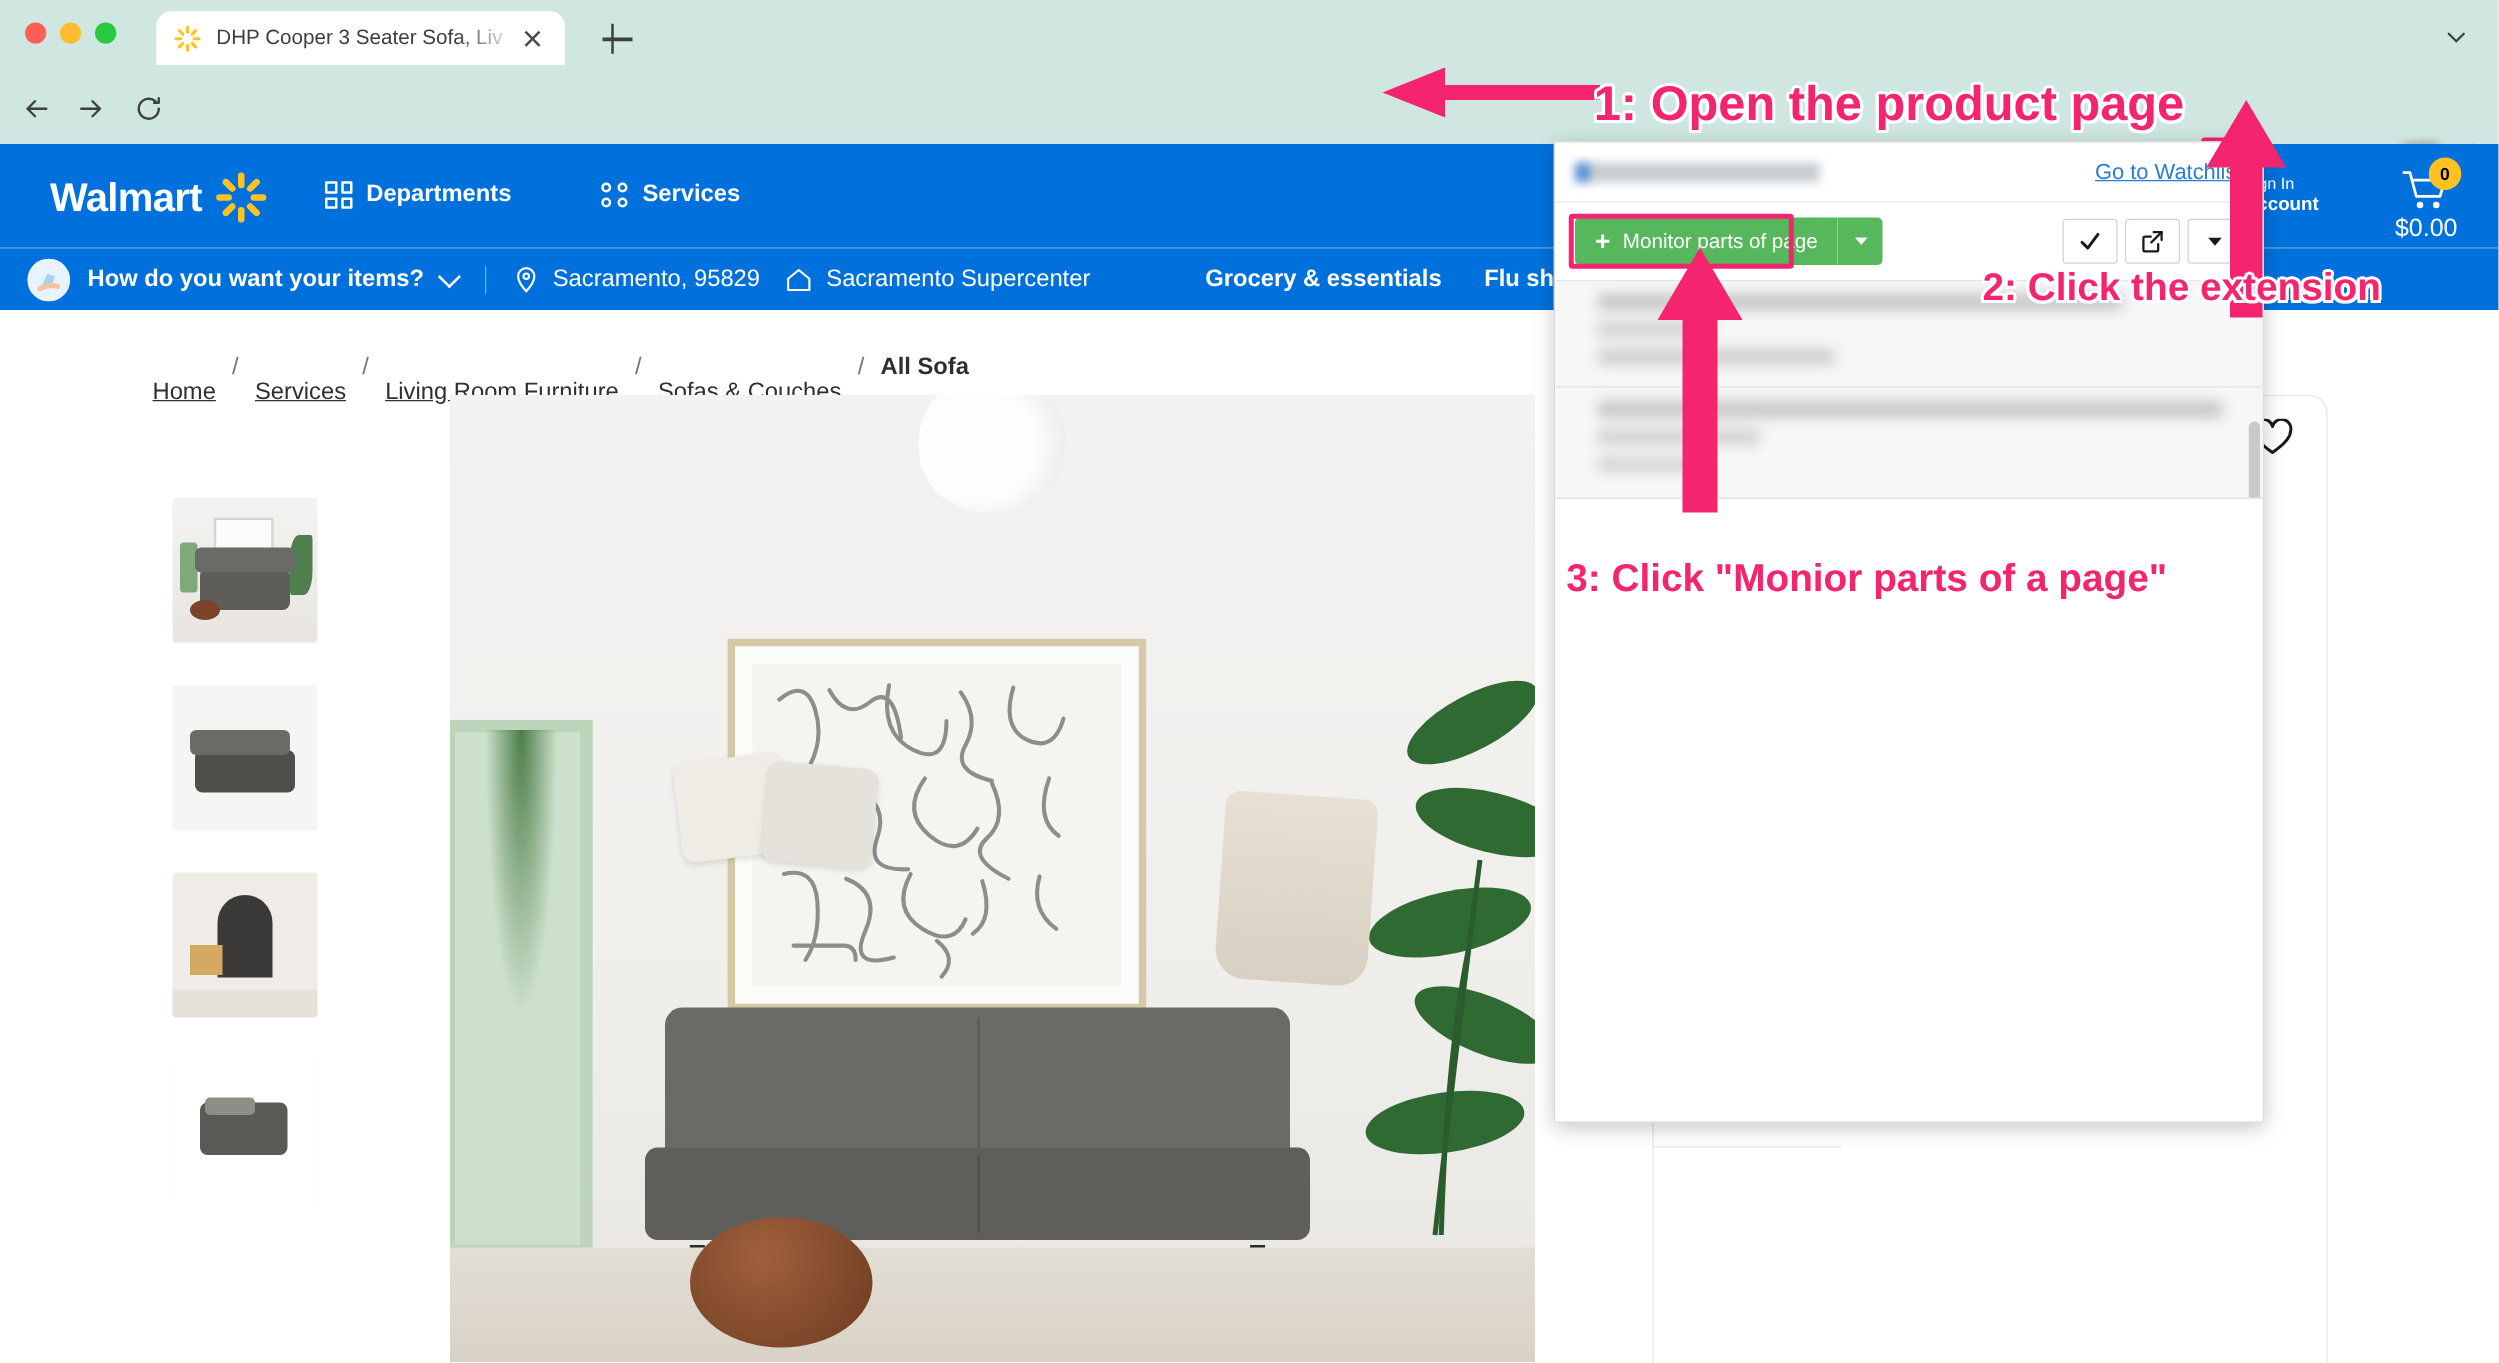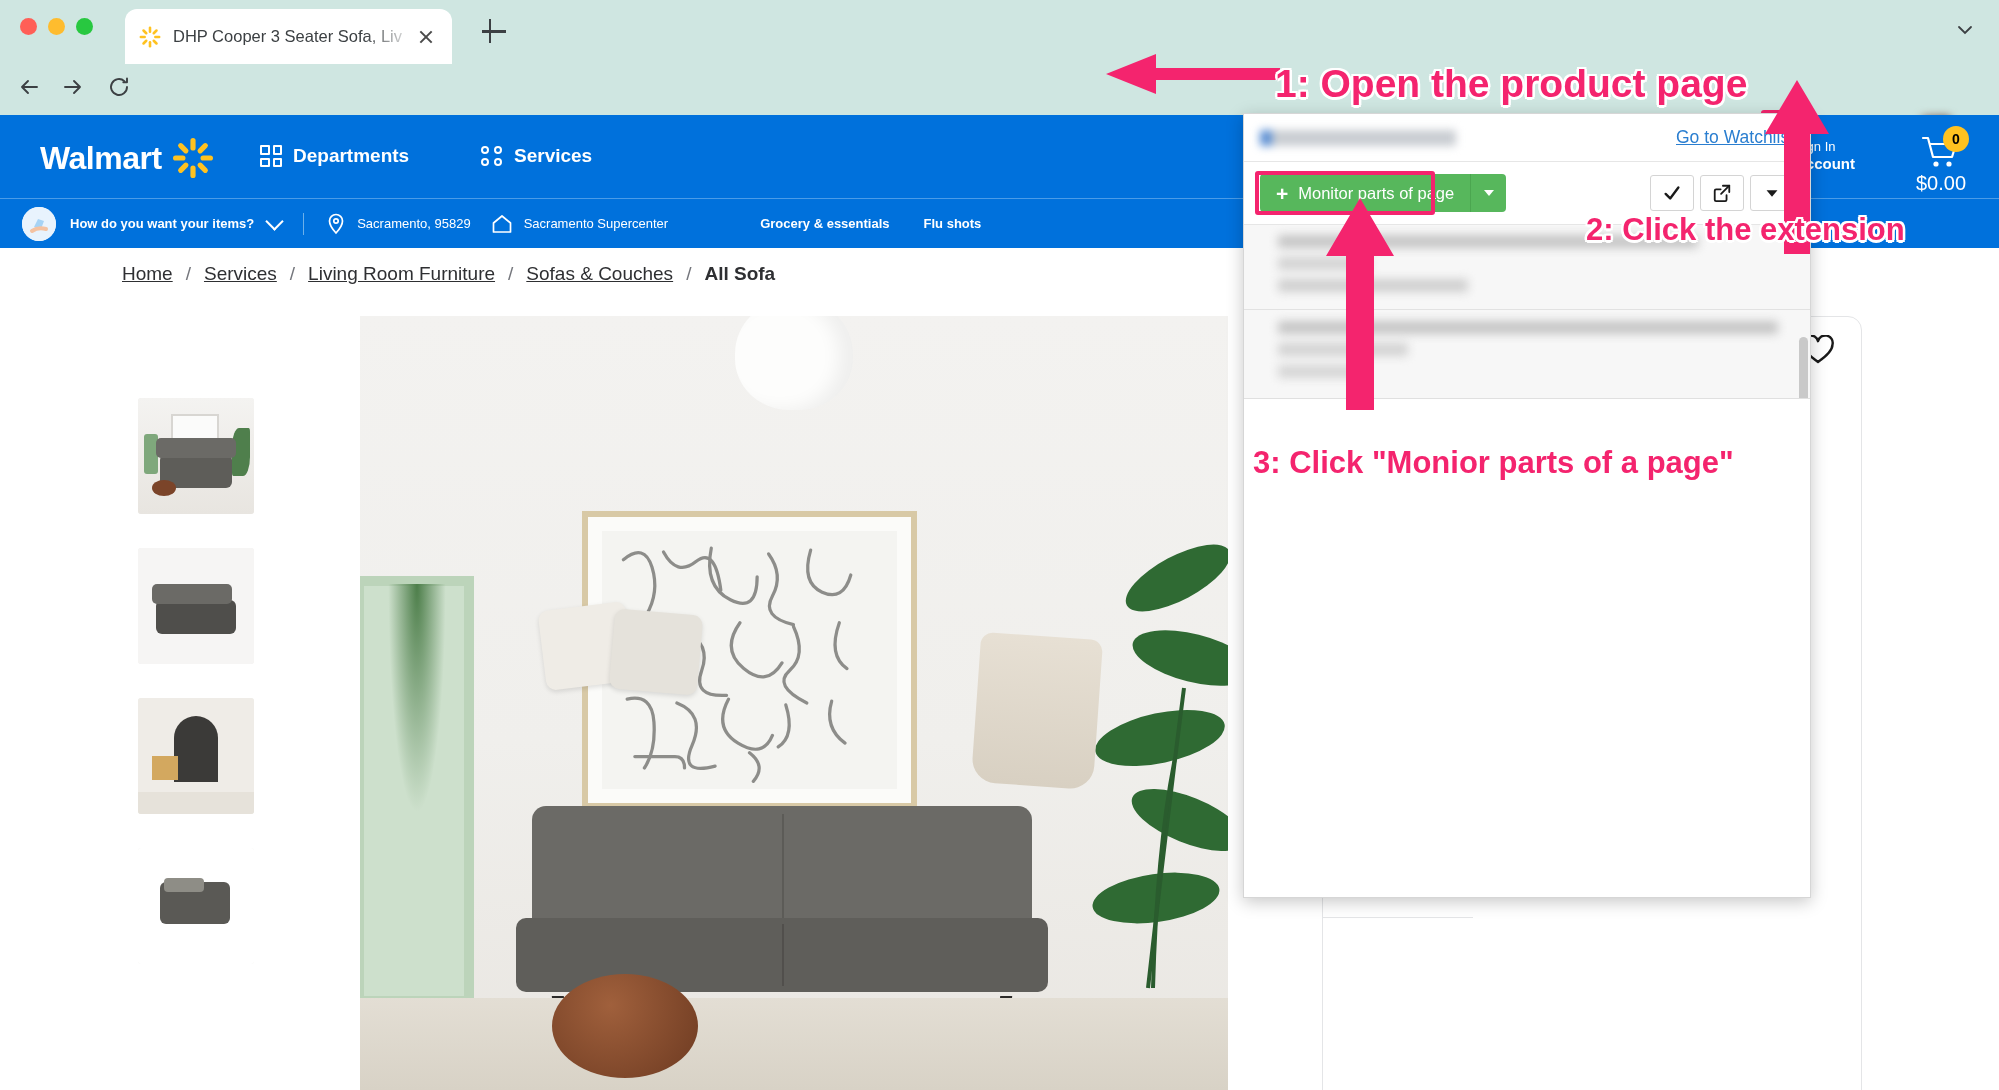--- a/index.html
+++ b/index.html
@@ -20,21 +20,21 @@
   }
   .traffic-lights {
     position: absolute; left: 20px; top: 18px; display: flex; gap: 11px;
   }
   .tl { width: 17px; height: 17px; border-radius: 50%; }
   .tl.red { background: #ff5f57; }
   .tl.yellow { background: #febc2e; }
   .tl.green { background: #28c840; }
 
   #tab-active {
-    position: absolute; left: 125px; top: 9px; width: 327px; height: 55px;
+    position: absolute; left: 125px; top: 9px; width: 327px; height: 43px;
     background: #ffffff; border-radius: 12px 12px 0 0;
     display: flex; align-items: center; padding: 0 14px;
   }
   #tab-favicon { width: 22px; height: 22px; flex: 0 0 22px; position: relative; }
   #tab-title {
     margin-left: 12px; font-size: 16.5px; color: #3c4043;
     white-space: nowrap; overflow: hidden; flex: 1;
     -webkit-mask-image: linear-gradient(to right, #000 80%, transparent 100%);
     mask-image: linear-gradient(to right, #000 80%, transparent 100%);
   }
@@ -154,21 +154,21 @@
   #cart-badge {
     position: absolute; right: -8px; top: -9px; width: 26px; height: 26px; border-radius: 50%;
     background: #ffc220; color: #000; font-size: 14px; font-weight: bold;
     display: flex; align-items: center; justify-content: center;
   }
   #cart-amount { font-size: 20px; font-weight: normal; margin-top: 3px; }
 
   #wm-subnav {
     position: absolute; left: 0; top: 83px; width: 1999px; height: 50px;
     background: #0071dc; border-top: 1px solid #4a9ce8;
-    display: flex; align-items: center; color: #fff; font-size: 13px;
+    display: flex; align-items: center; color: #fff; font-size: 19px;
   }
   #fulfillment-icon {
     width: 34px; height: 34px; border-radius: 50%; background: #e8f3fd;
     margin-left: 22px; position: relative; flex: 0 0 34px;
   }
   #fulfillment-label { margin-left: 14px; font-weight: bold; }
   .chev-down { width: 13px; height: 13px; border-right: 2.4px solid #fff; border-bottom: 2.4px solid #fff;
     transform: rotate(45deg); margin-left: 14px; margin-top: -5px; }
   #subnav-divider { width: 1px; height: 22px; background: #6cb0ea; margin: 0 22px; }
   #pin-icon { width: 20px; height: 22px; position: relative; flex: 0 0 20px; }
@@ -177,21 +177,21 @@
   #subnav-store { margin-left: 11px; }
   #subnav-grocery { margin-left: 92px; font-weight: bold; }
   #subnav-flu { margin-left: 34px; font-weight: bold; }
 
   #wm-content { position: absolute; left: 0; top: 133px; width: 1999px; height: 842px; background: #fff; }
 
   #breadcrumb {
     position: absolute; left: 122px; top: 15px; display: flex; align-items: center;
     font-size: 19px; color: #2e2f32;
   }
-  #breadcrumb a { color: #2e2f32; text-decoration: underline; }
+  #breadcrumb a { color: #2e2f32; text-decoration: underline; margin-top: 40px; }
   #breadcrumb .sep { margin: 0 13px; color: #74767c; }
   #breadcrumb .current { font-weight: bold; }
 
   #hero-image {
     position: absolute; left: 360px; top: 68px; width: 868px; height: 774px;
     background: linear-gradient(180deg,#f3f2f0 0%, #f0efec 55%, #e9e6e1 100%);
     overflow: hidden;
   }
   
   #pendant-lamp {

